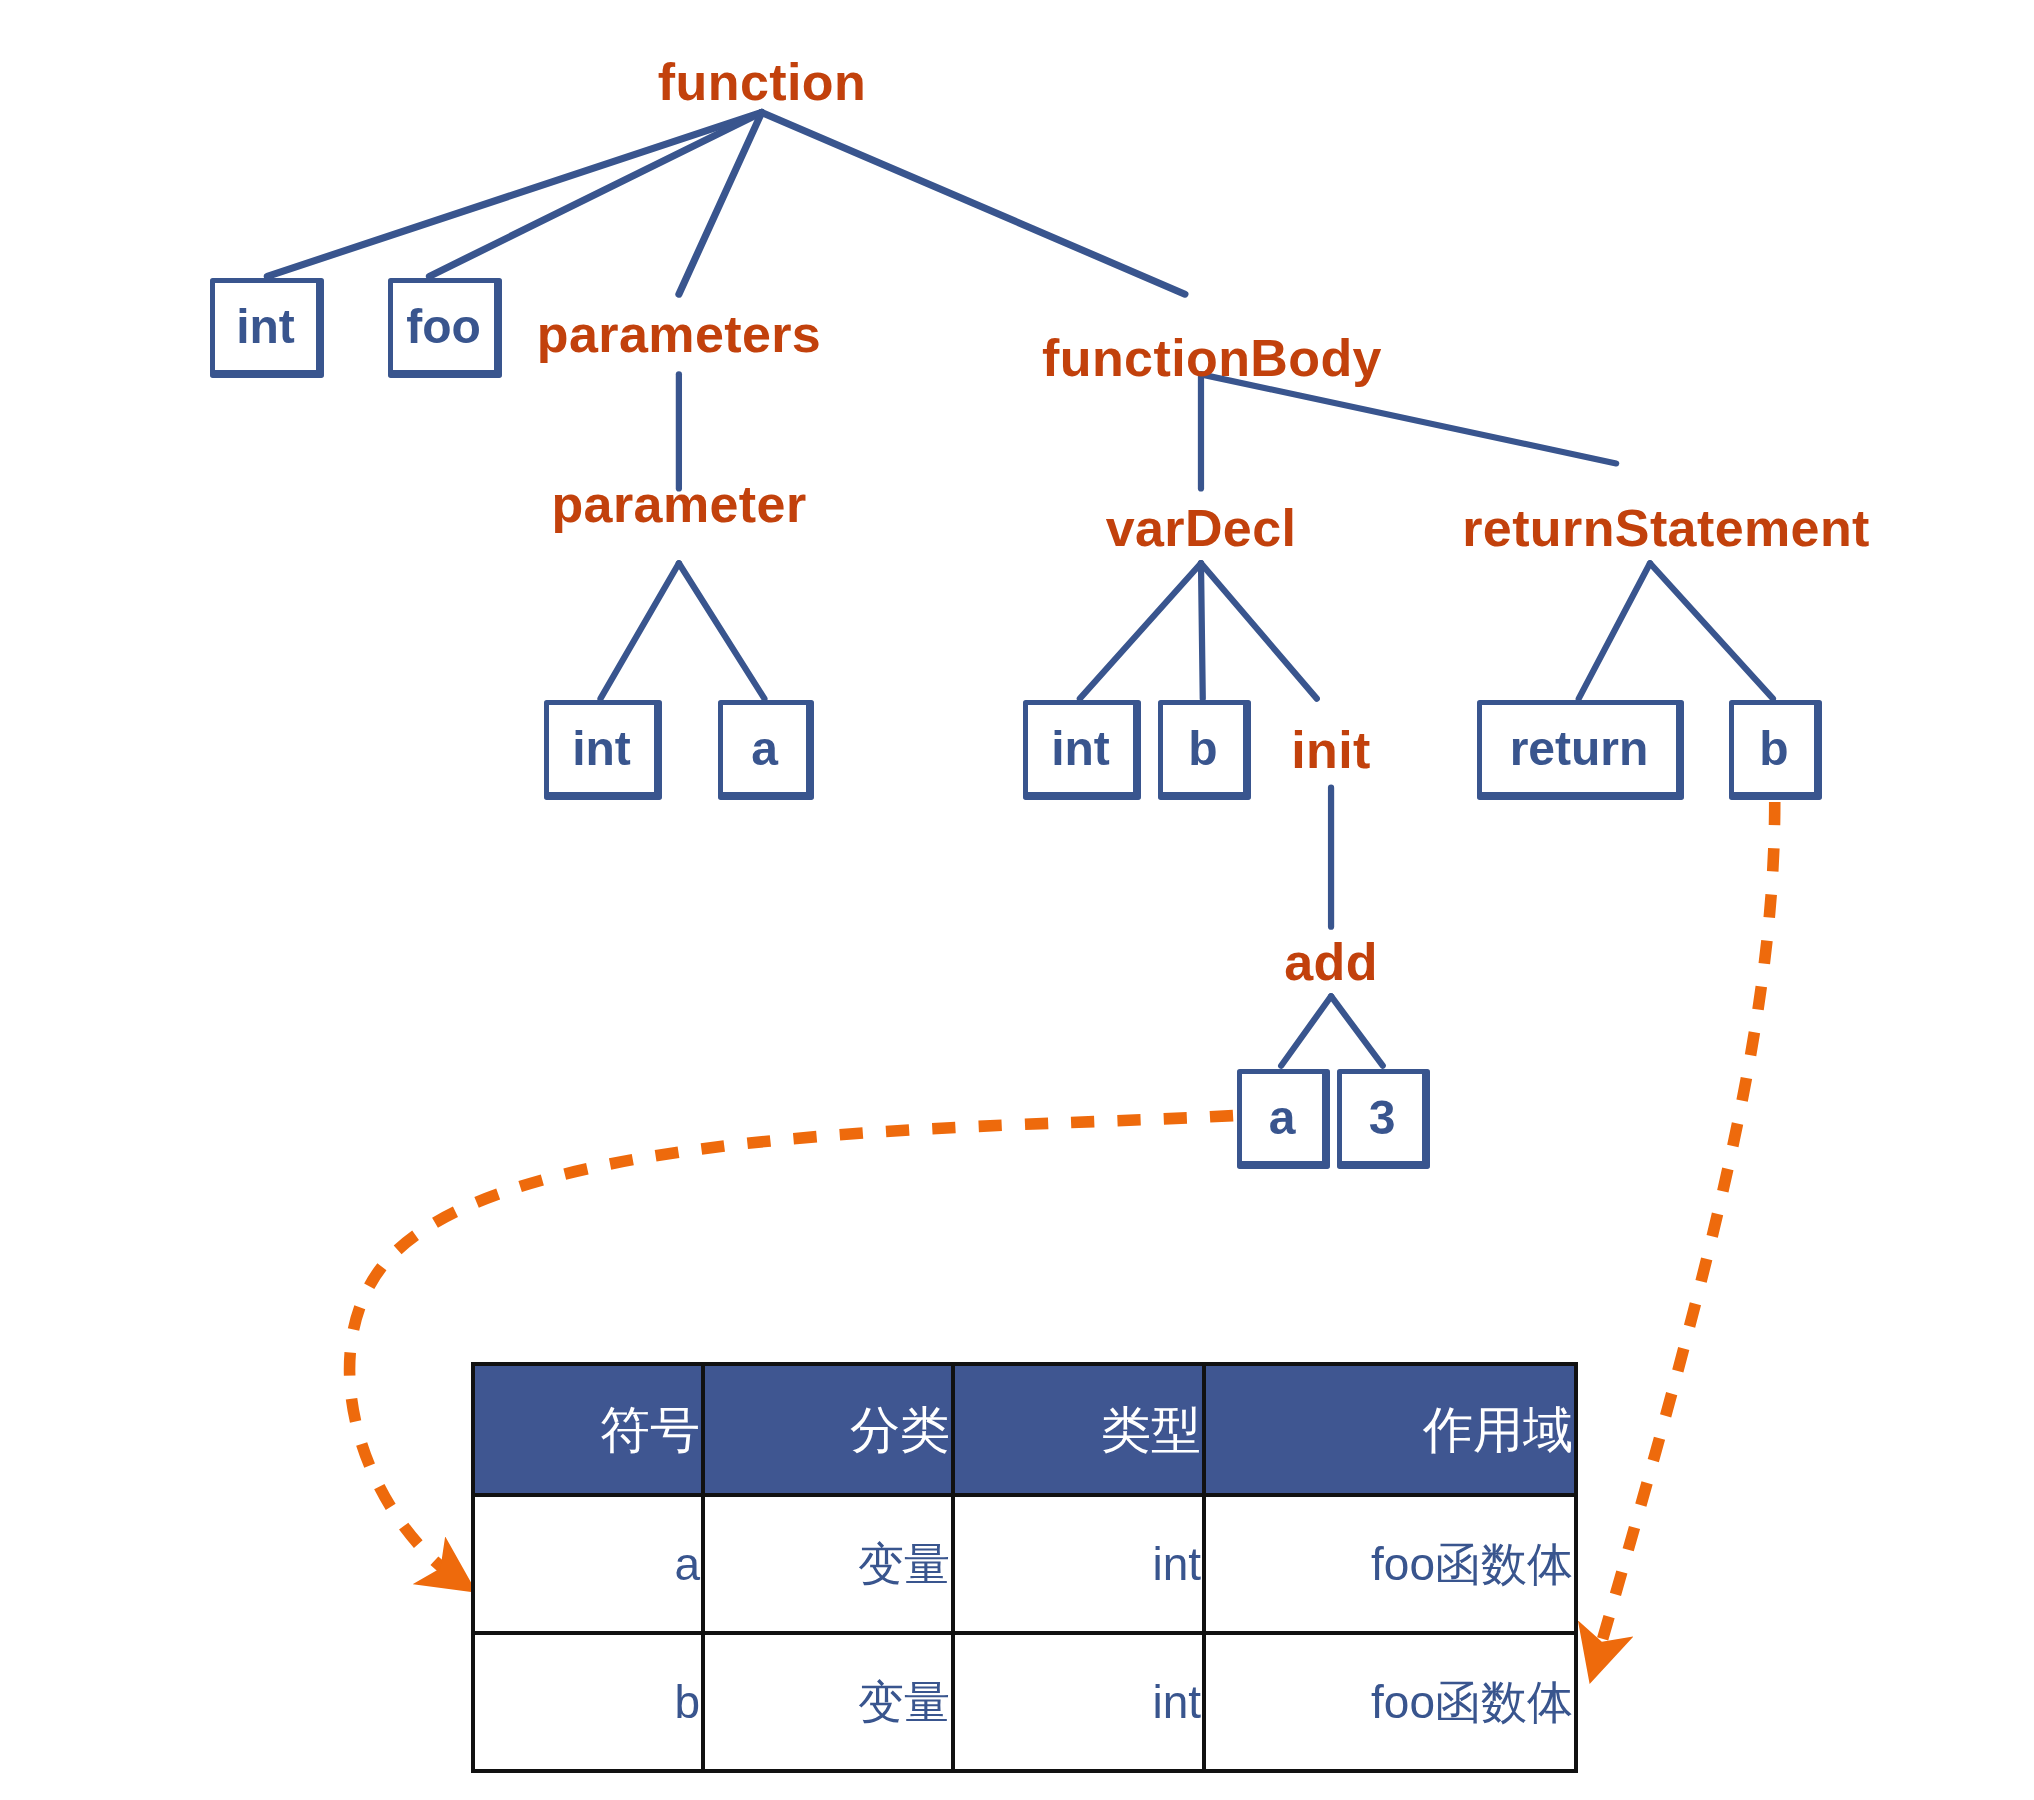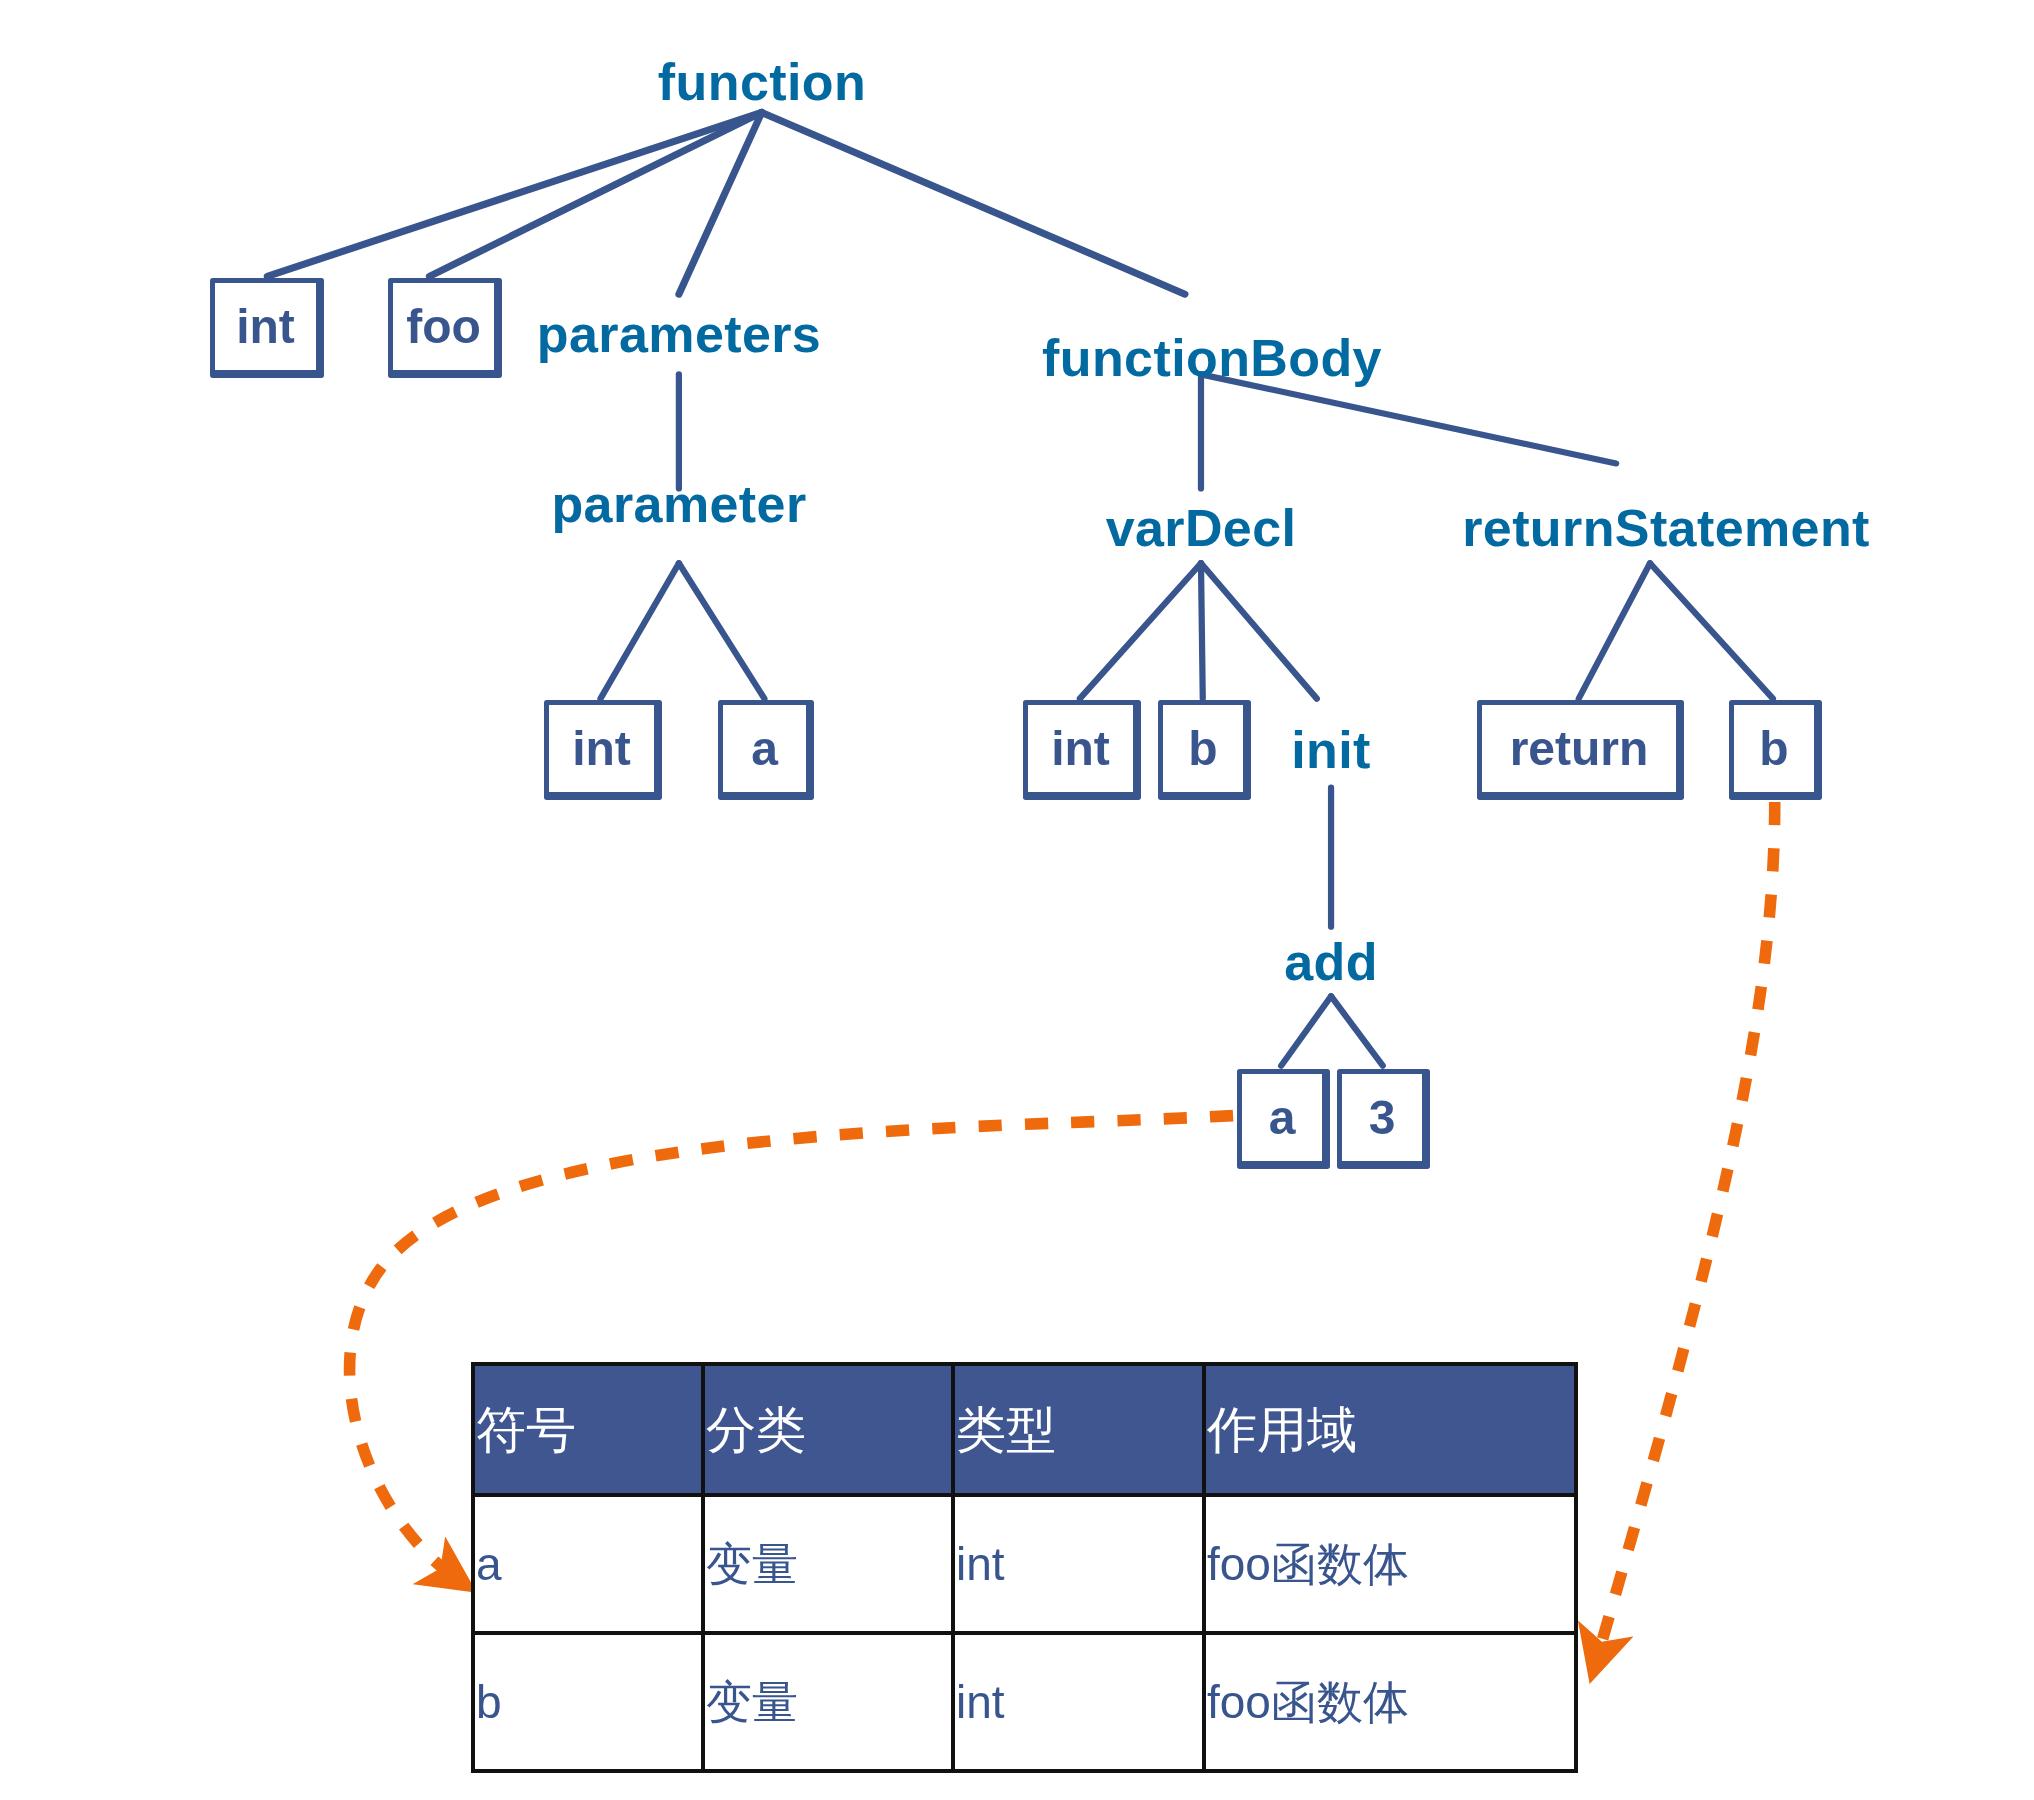--- a/index.html
+++ b/index.html
@@ -20,21 +20,21 @@
   #edges {
     position: absolute;
     left: 0;
     top: 0;
     width: 2034px;
     height: 1800px;
     pointer-events: none;
   }
   .node-label {
     position: absolute;
-    color: #0369a1;
+    color: #c2410c;
     font-family: "Liberation Sans", sans-serif;
     font-size: 52px;
     font-weight: 600;
     letter-spacing: 0.4px;
     white-space: nowrap;
     transform: translate(-50%, -50%);
     line-height: 1;
   }
   .node-box {
     position: absolute;
@@ -54,21 +54,21 @@
     line-height: 1;
   }
   .symtable {
     position: absolute;
     border-collapse: collapse;
     table-layout: fixed;
     background: #ffffff;
   }
   .symtable th, .symtable td {
     border: 4.5px solid #111111;
-    text-align: left;
+    text-align: right;
     vertical-align: middle;
     font-family: "Liberation Sans", sans-serif;
     line-height: 1;
   }
   .symtable th {
     background: #3F5691;
     color: #ffffff;
     font-size: 50px;
     font-weight: 500;
     height: 125px;

